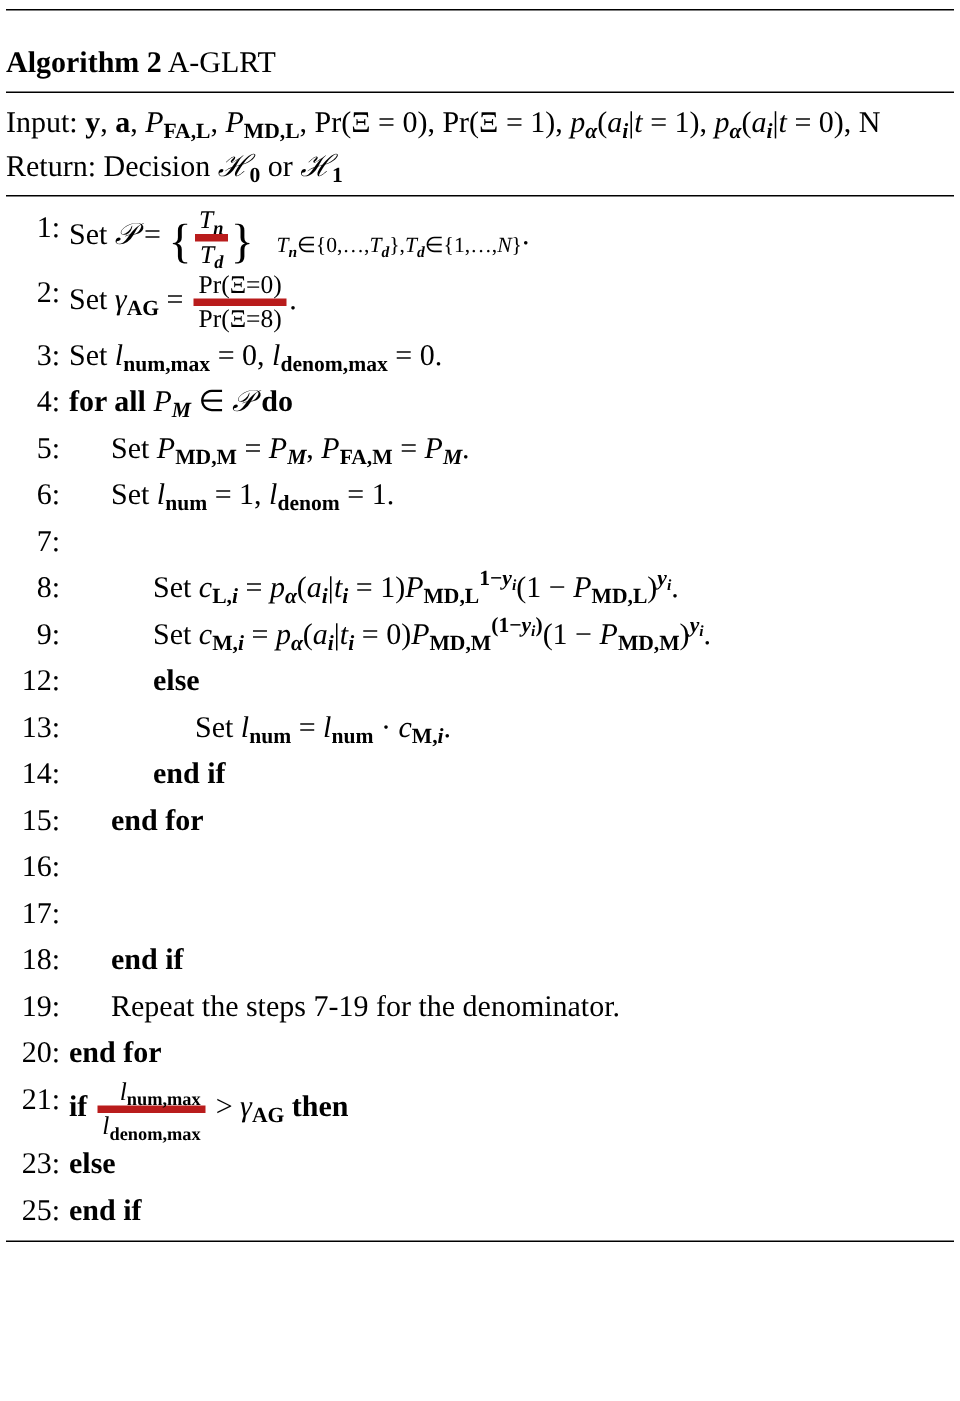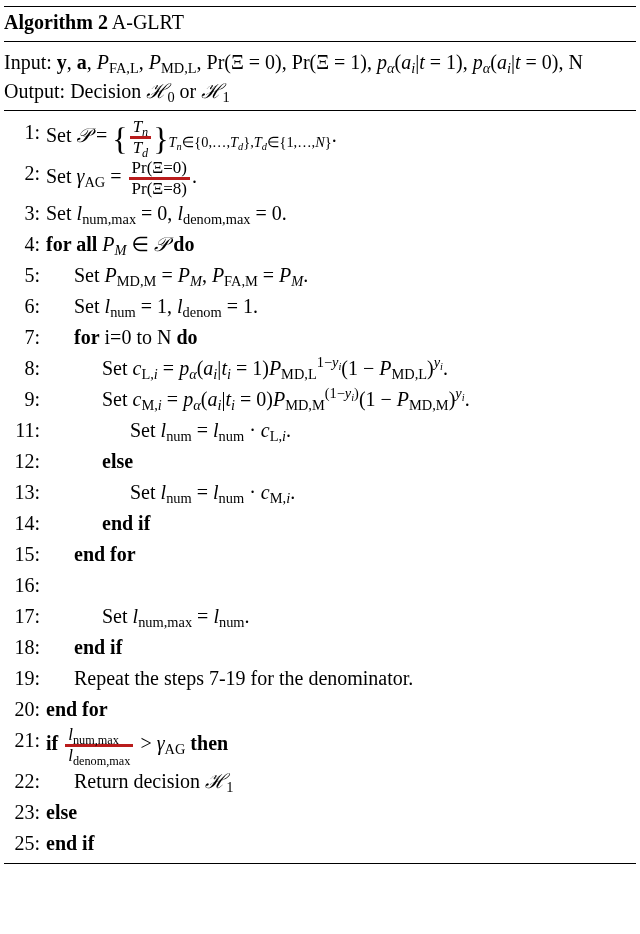--- a/index.html
+++ b/index.html
@@ -13,20 +13,21 @@
     width: 640px;
   }
   .alg-box {
     border-top: 1.5px solid #000;
     border-bottom: 1.5px solid #000;
     padding: 0;
     margin: 6px 4px;
   }
   .alg-header {
     padding: 1px 0 0 0;
+    margin-top: 20px;
   }
   .alg-title {
     font-weight: bold;
   }
   .alg-io-line { }
   .thin-rule {
     border: 0;
     border-top: 1px solid #000;
     margin: 4px 0 6px 0;
   }
@@ -47,60 +48,61 @@
   .code {
     flex: 1;
     white-space: normal;
   }
   .ind1 { padding-left: 28px; }
   .ind2 { padding-left: 56px; }
   .ind3 { padding-left: 84px; }
   .kw { font-weight: bold; }
   .mi { font-style: italic; font-family: "Times New Roman", serif; }
   .cal { font-family: "Times New Roman", serif; font-style: italic; }
-  sub, sup { font-size: 0.72em; line-height: 0; }
+  sub, sup { font-size: 0.72em; line-height: 0; font-weight: bold; }
   sub { vertical-align: -0.3em; }
   sup { vertical-align: 0.55em; }
   .frac {
     display: inline-block;
     vertical-align: middle;
-    text-align: left;
+    text-align: right;
     font-size: 0.85em;
     line-height: 1.05;
     margin: 0 2px;
   }
   .frac .num { display: block; padding: 0 3px; }
-  .frac .den { display: block; border-top: 3px solid #b91c1c; padding: 0 3px; }
+  .frac .den { display: block; border-top: 5px solid #b91c1c; padding: 0 3px; }
   .bigbrace {
     font-size: 1.6em;
     vertical-align: -0.25em;
     line-height: 0;
     display: inline-block;
   }
   .subscript-block {
     font-size: 0.72em;
     vertical-align: -0.35em;
+    margin-left: 15px;
   }
 </style>
 </head>
 <body>
 
 <div class="alg-box">
   <div class="alg-header">
     <div>
       <span class="alg-title">Algorithm 2</span>
       <span>A-GLRT</span>
     </div>
     <hr class="thin-rule">
     <div class="alg-io-line">
       <span>Input:</span>
       <span><span class="kw">y</span>, <span class="kw">a</span>, <span class="mi">P</span><sub>FA,L</sub>, <span class="mi">P</span><sub>MD,L</sub>, Pr(Ξ = 0), Pr(Ξ = 1), <span class="mi">p</span><sub><span class="mi">α</span></sub>(<span class="mi">a<sub>i</sub></span>|<span class="mi">t</span> = 1), <span class="mi">p</span><sub><span class="mi">α</span></sub>(<span class="mi">a<sub>i</sub></span>|<span class="mi">t</span> = 0), N</span>
     </div>
     <div class="alg-io-line">
-      <span>Output:</span>
+      <span>Return:</span>
       <span>Decision <span class="cal">ℋ</span><sub>0</sub> or <span class="cal">ℋ</span><sub>1</sub></span>
     </div>
     <hr class="thin-rule">
   </div>
 
   <div class="alg-body">
 
     <div class="alg-line">
       <span class="ln">1:</span>
       <span class="code">Set <span class="cal">𝒫</span> = <span class="bigbrace">{</span><span class="frac"><span class="num"><span class="mi">T<sub>n</sub></span></span><span class="den"><span class="mi">T<sub>d</sub></span></span></span><span class="bigbrace">}</span><span class="subscript-block"><span class="mi">T<sub>n</sub></span>∈{0,…,<span class="mi">T<sub>d</sub></span>},<span class="mi">T<sub>d</sub></span>∈{1,…,<span class="mi">N</span>}</span>.</span>
@@ -120,33 +122,28 @@
     <div class="alg-line">
       <span class="ln">5:</span>
       <span class="code ind1">Set <span class="mi">P</span><sub>MD,M</sub> = <span class="mi">P<sub>M</sub></span>, <span class="mi">P</span><sub>FA,M</sub> = <span class="mi">P<sub>M</sub></span>.</span>
     </div>
     <div class="alg-line">
       <span class="ln">6:</span>
       <span class="code ind1">Set <span class="mi">l</span><sub>num</sub> = 1, <span class="mi">l</span><sub>denom</sub> = 1.</span>
     </div>
     <div class="alg-line">
       <span class="ln">7:</span>
-      <span class="code ind1"><span class="kw">for</span> i=0 to N <span class="kw">do</span></span>
     </div>
     <div class="alg-line">
       <span class="ln">8:</span>
       <span class="code ind2">Set <span class="mi">c</span><sub>L,<span class="mi">i</span></sub> = <span class="mi">p</span><sub><span class="mi">α</span></sub>(<span class="mi">a<sub>i</sub></span>|<span class="mi">t<sub>i</sub></span> = 1)<span class="mi">P</span><sub>MD,L</sub><sup>1−<span class="mi">y<sub>i</sub></span></sup>(1 − <span class="mi">P</span><sub>MD,L</sub>)<sup><span class="mi">y<sub>i</sub></span></sup>.</span>
     </div>
     <div class="alg-line">
       <span class="ln">9:</span>
       <span class="code ind2">Set <span class="mi">c</span><sub>M,<span class="mi">i</span></sub> = <span class="mi">p</span><sub><span class="mi">α</span></sub>(<span class="mi">a<sub>i</sub></span>|<span class="mi">t<sub>i</sub></span> = 0)<span class="mi">P</span><sub>MD,M</sub><sup>(1−<span class="mi">y<sub>i</sub></span>)</sup>(1 − <span class="mi">P</span><sub>MD,M</sub>)<sup><span class="mi">y<sub>i</sub></span></sup>.</span>
-    </div>
-    <div class="alg-line">
-      <span class="ln">11:</span>
-      <span class="code ind3">Set <span class="mi">l</span><sub>num</sub> = <span class="mi">l</span><sub>num</sub> · <span class="mi">c</span><sub>L,<span class="mi">i</span></sub>.</span>
     </div>
     <div class="alg-line">
       <span class="ln">12:</span>
       <span class="code ind2"><span class="kw">else</span></span>
     </div>
     <div class="alg-line">
       <span class="ln">13:</span>
       <span class="code ind3">Set <span class="mi">l</span><sub>num</sub> = <span class="mi">l</span><sub>num</sub> · <span class="mi">c</span><sub>M,<span class="mi">i</span></sub>.</span>
     </div>
     <div class="alg-line">
@@ -155,43 +152,38 @@
     </div>
     <div class="alg-line">
       <span class="ln">15:</span>
       <span class="code ind1"><span class="kw">end for</span></span>
     </div>
     <div class="alg-line">
       <span class="ln">16:</span>
     </div>
     <div class="alg-line">
       <span class="ln">17:</span>
-      <span class="code ind2">Set <span class="mi">l</span><sub>num,max</sub> = <span class="mi">l</span><sub>num</sub>.</span>
     </div>
     <div class="alg-line">
       <span class="ln">18:</span>
       <span class="code ind1"><span class="kw">end if</span></span>
     </div>
     <div class="alg-line">
       <span class="ln">19:</span>
       <span class="code ind1">Repeat the steps 7-19 for the denominator.</span>
     </div>
     <div class="alg-line">
       <span class="ln">20:</span>
       <span class="code"><span class="kw">end for</span></span>
     </div>
     <div class="alg-line">
       <span class="ln">21:</span>
       <span class="code"><span class="kw">if</span> <span class="frac"><span class="num"><span class="mi">l</span><sub>num,max</sub></span><span class="den"><span class="mi">l</span><sub>denom,max</sub></span></span> &gt; <span class="mi">γ</span><sub>AG</sub> <span class="kw">then</span></span>
     </div>
     <div class="alg-line">
-      <span class="ln">22:</span>
-      <span class="code ind1">Return decision <span class="cal">ℋ</span><sub>1</sub></span>
-    </div>
-    <div class="alg-line">
       <span class="ln">23:</span>
       <span class="code"><span class="kw">else</span></span>
     </div>
     <div class="alg-line">
       <span class="ln">25:</span>
       <span class="code"><span class="kw">end if</span></span>
     </div>
 
   </div>
 </div>

